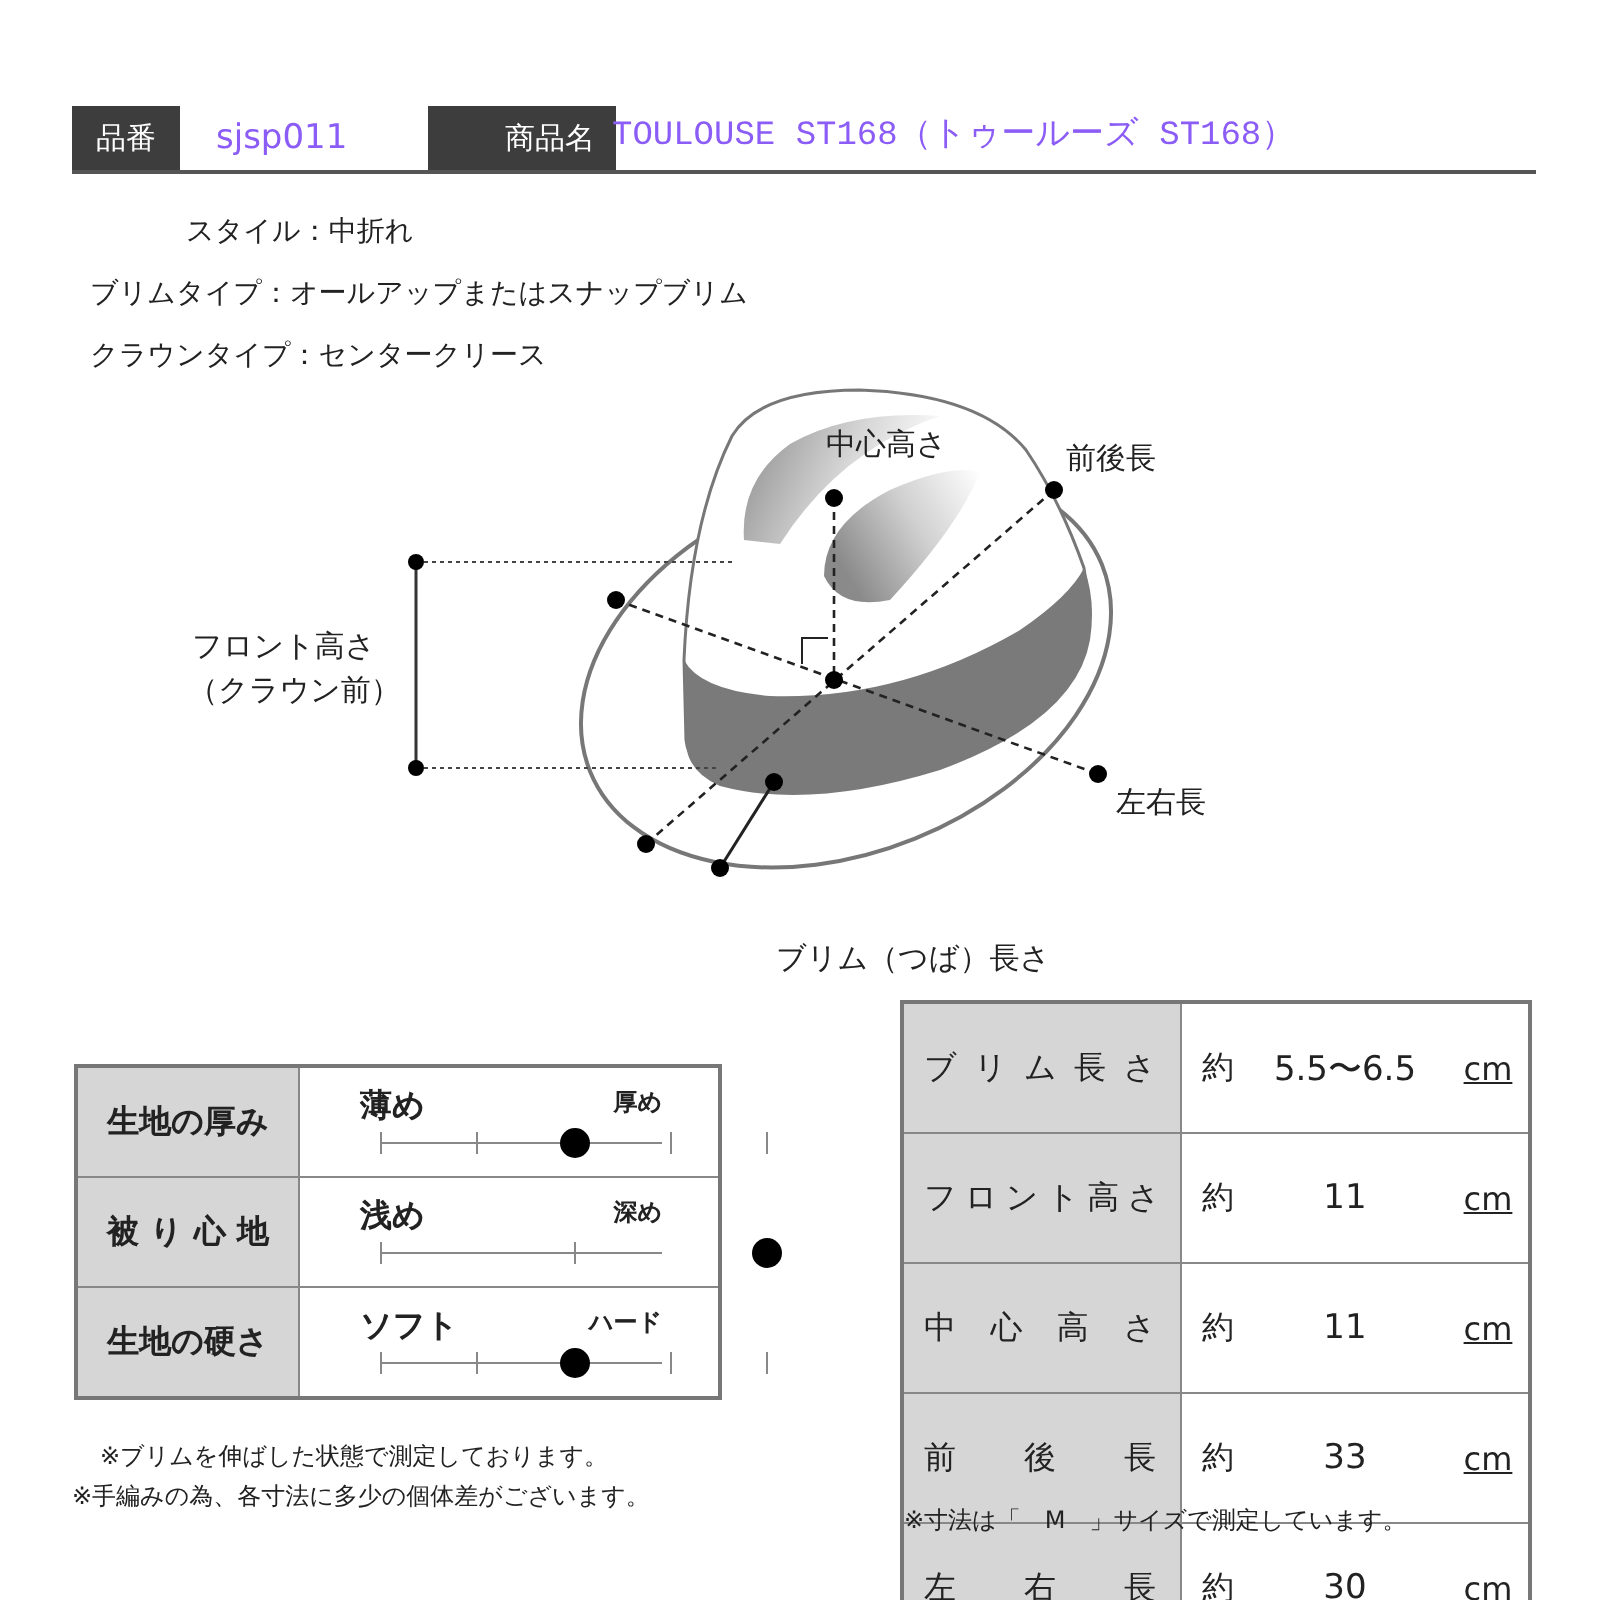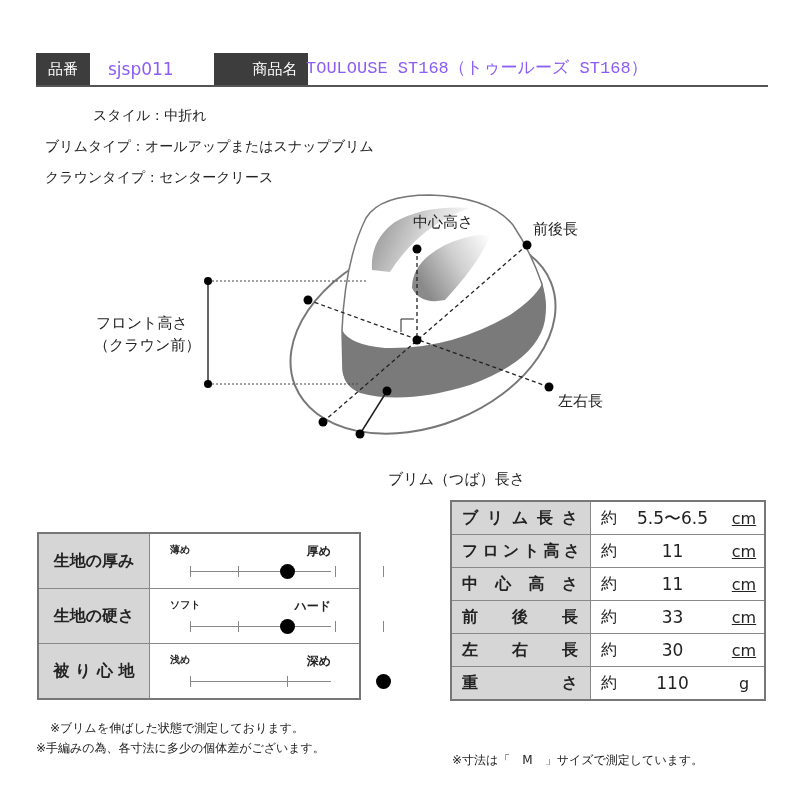--- a/index.html
+++ b/index.html
@@ -15,30 +15,30 @@
 
   .spec { position:absolute; left:45px; font-size:14px; color:#222; white-space:nowrap; }
 
   .diag-label { position:absolute; font-size:15px; color:#222; white-space:nowrap; }
 
   
   .scale { position:absolute; left:37px; top:532px; width:324px; border-collapse:collapse; border:2px solid #777;font-weight:bold; }
   .scale td { border:1px solid #888; height:54px; padding:0; }
   .scale td.h { width:110px; background:#d6d6d6; font-size:16px; text-align:center; color:#222; }
   .scale td.b { position:relative; background:#fff; }
-  .scale .l { position:absolute; left:20px; top:9px; font-size:10px; }
+  .scale .l { position:absolute; left:30px; top:9px; font-size:16px; }
   .scale .r { position:absolute; right:28px; top:9px; font-size:12px; }
   .scale .line { position:absolute; left:40px; right:28px; top:37px; height:1px; background:#888; }
   .scale .tick { position:absolute; top:32px; width:1px; height:11px; background:#888; }
   .scale .dot { position:absolute; top:30px; width:15px; height:15px; border-radius:50%; background:#000; margin-left:-7px; }
 
   
   .size { position:absolute; left:450px; top:500px; width:316px; border-collapse:collapse; border:2px solid #777; }
   .size td { border:1px solid #888; height:32px; padding:0; font-size:16px; color:#222; }
-  .size td.h { width:118px; background:#d6d6d6; text-align:justify; text-align-last:justify; padding:0 10px; letter-spacing:2px;font-weight:bold; }
+  .size td.h { width:118px; background:#d6d6d6; text-align:justify; text-align-last:justify; padding:16px 10px; letter-spacing:2px; }
   .size td.ap { width:24px; text-align:center; border-right:none; padding-left:6px; }
   .size td.v { text-align:center; border-left:none; border-right:none; font-size:17px; }
   .size td.u { width:40px; text-align:center; border-left:none;text-decoration:underline; }
 
   .note { position:absolute; font-size:12px; color:#222; white-space:nowrap; }
 </style>
 </head>
 <body>
 
 <div class="hdr">
@@ -117,41 +117,41 @@
       <span class="r">厚め</span>
       <div class="line"></div>
       <div class="tick" style="left:40px"></div>
           <div class="tick" style="left:88px"></div>
           <div class="tick" style="left:185px"></div>
           <div class="tick" style="left:233px"></div>
       <div class="dot" style="left:137px"></div>
     </td>
   </tr>
   <tr>
+    <td class="h">被 り 心 地</td>
+    <td class="b">
+      <span class="l">浅め</span>
+      <span class="r">深め</span>
+      <div class="line"></div>
+      <div class="tick" style="left:40px"></div>
+          <div class="tick" style="left:137px"></div>
+      <div class="dot" style="left:233px"></div>
+    </td>
+  </tr>
+  <tr>
     <td class="h">生地の硬さ</td>
     <td class="b">
       <span class="l">ソフト</span>
       <span class="r">ハード</span>
       <div class="line"></div>
       <div class="tick" style="left:40px"></div>
           <div class="tick" style="left:88px"></div>
           <div class="tick" style="left:185px"></div>
           <div class="tick" style="left:233px"></div>
       <div class="dot" style="left:137px"></div>
-    </td>
-  </tr>
-  <tr>
-    <td class="h">被 り 心 地</td>
-    <td class="b">
-      <span class="l">浅め</span>
-      <span class="r">深め</span>
-      <div class="line"></div>
-      <div class="tick" style="left:40px"></div>
-          <div class="tick" style="left:137px"></div>
-      <div class="dot" style="left:233px"></div>
     </td>
   </tr>
 </tbody>
   </table>
 
 <table class="size">
   <tbody>
       <tr>
     <td class="h">ブリム長さ</td>
     <td class="ap">約</td>

